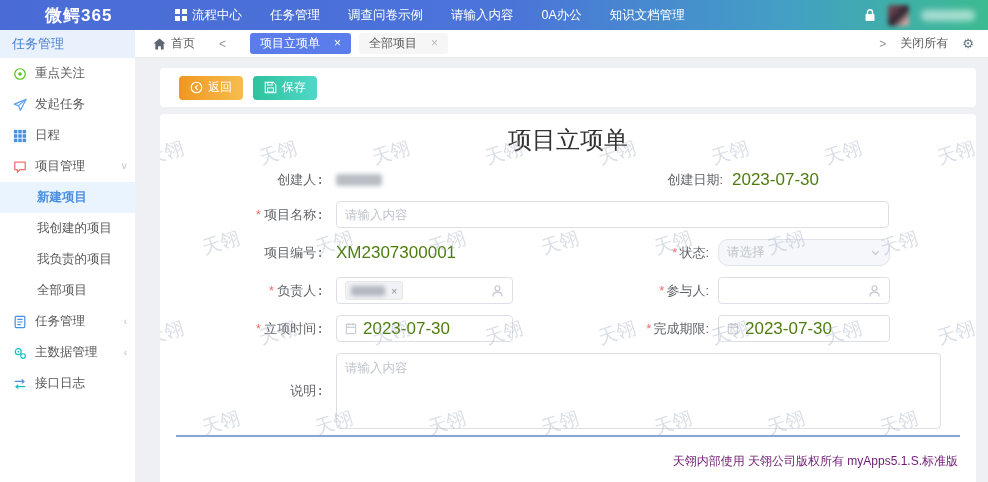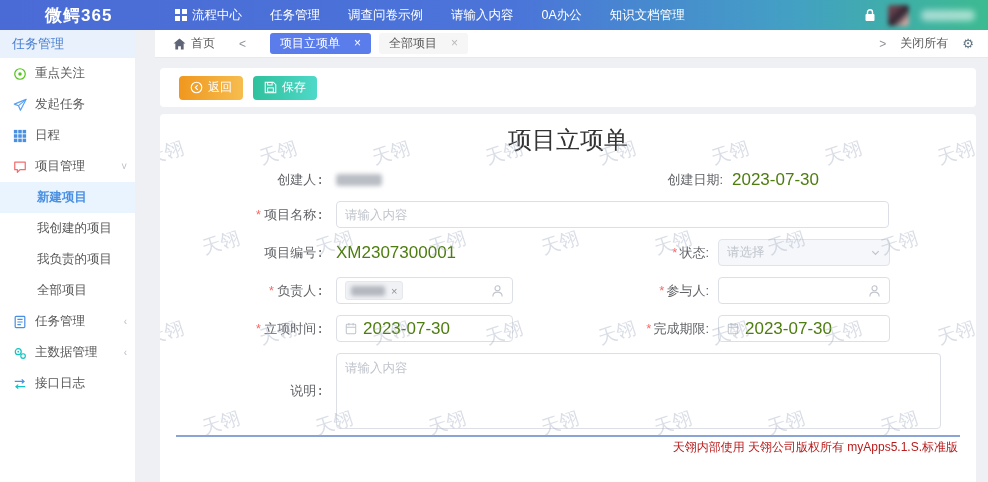--- a/index.html
+++ b/index.html
@@ -29,21 +29,21 @@
   .side-item .chev { margin-left:auto; color:#b8bcc4; font-size:10px; }
   .side-item.sub { padding-left:37px; }
   .side-item.active { color:#4a90e2; background:#eaf4fe;font-weight:bold; }
   .sicon { width:14px; height:14px; flex-shrink:0; display:inline-flex; }
 
   
   .main { flex:1; display:flex; flex-direction:column; min-width:0; }
 
   
   .tabbar { height:28px; background:#fff; border-bottom:1px solid #e9e9e9; display:flex; align-items:center;
-    padding:0 14px 0 18px; font-size:12px; color:#595959;margin-left:20px; }
+    padding:0 14px 0 18px; font-size:12px; color:#595959; }
   .home { display:flex; align-items:center; gap:5px; cursor:pointer; }
   .tab-chev { color:#909399; font-size:12px; margin:0 0 0 24px; cursor:pointer; }
   .tabs { display:flex; align-items:center; gap:8px; margin-left:24px; }
   .tab { height:21px; line-height:21px; padding:0 10px; border-radius:3px; background:#f6f6f6;
     display:flex; align-items:center; gap:14px; cursor:pointer; }
   .tab .x { color:#b8b8b8; font-size:12px; }
   .tab.active { background:#5b7ceb; color:#fff; }
   .tab.active .x { color:#fff; }
   .tab-right { margin-left:auto; display:flex; align-items:center; gap:14px; }
   .gear { font-size:13px; color:#5f7480; cursor:pointer; }
@@ -78,27 +78,27 @@
   .inp-full { width:553px; }
   .fieldbox { height:27px; border:1px solid #dcdfe6; border-radius:4px; background:#fff;
     display:flex; align-items:center; padding:0 8px; position:relative; }
   .f1 { width:177px; }
   .f2 { width:172px; }
   .person { margin-left:auto; }
   .tag { height:19px; background:#f0f2f5; border:1px solid #e6e8ec; border-radius:3px;
     display:flex; align-items:center; gap:6px; padding:0 5px; }
   .tag-blur { width:34px; height:10px; border-radius:2px; background:#b3b7be; filter:blur(2px); }
   .tag .x { color:#909399; font-size:11px; cursor:pointer; }
-  .select { background:#f5f7fa; border-color:#e0e3e9; cursor:pointer; }
+  .select { background:#f5f7fa; border-color:#e0e3e9; cursor:pointer;border-radius:10px; }
   .select .ph { color:#bfc4cc; font-size:12.5px; }
   .select .chevron { margin-left:auto; }
   .datebox { gap:6px; }
   .ta { width:605px; height:76px; border:1px solid #dcdfe6; border-radius:4px; padding:6px 8px; resize:none; }
   .divider { height:2px; background:#8aa4d6; margin-top:6px; position:relative; z-index:1; }
-  .form-footer { text-align:right; color:#b91c1c; font-size:12px; margin-top:2px; padding-right:2px; position:relative; z-index:1; }
+  .form-footer { text-align:right; color:#701a75; font-size:12px; margin-top:16px; padding-right:2px; position:relative; z-index:1; }
 </style>
 </head>
 <body>
 
 <div class="navbar">
   <div class="logo">微鳄365</div>
   <div class="nav-items">
     <span class="nav-item">
       <span class="sicon" style="width:12px;height:12px">
         <svg viewBox="0 0 12 12" width="12" height="12">

